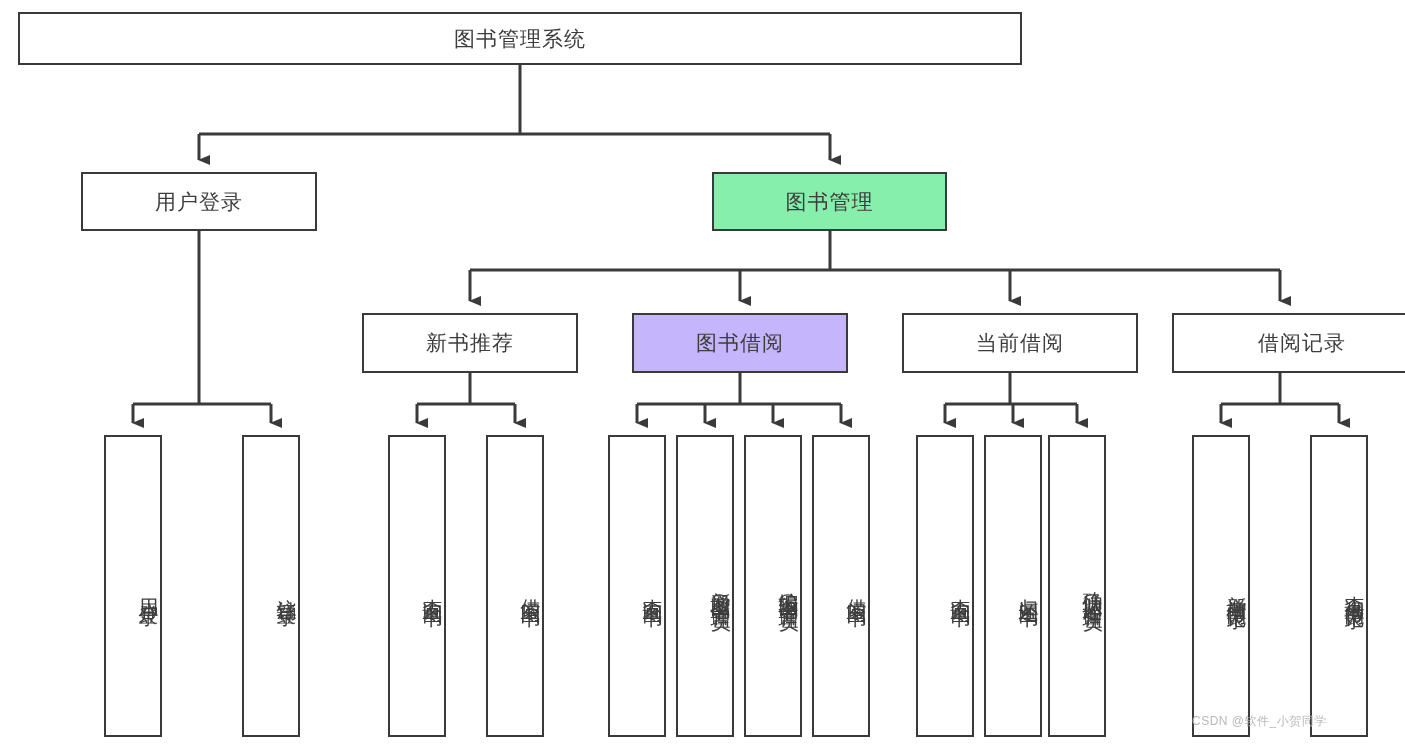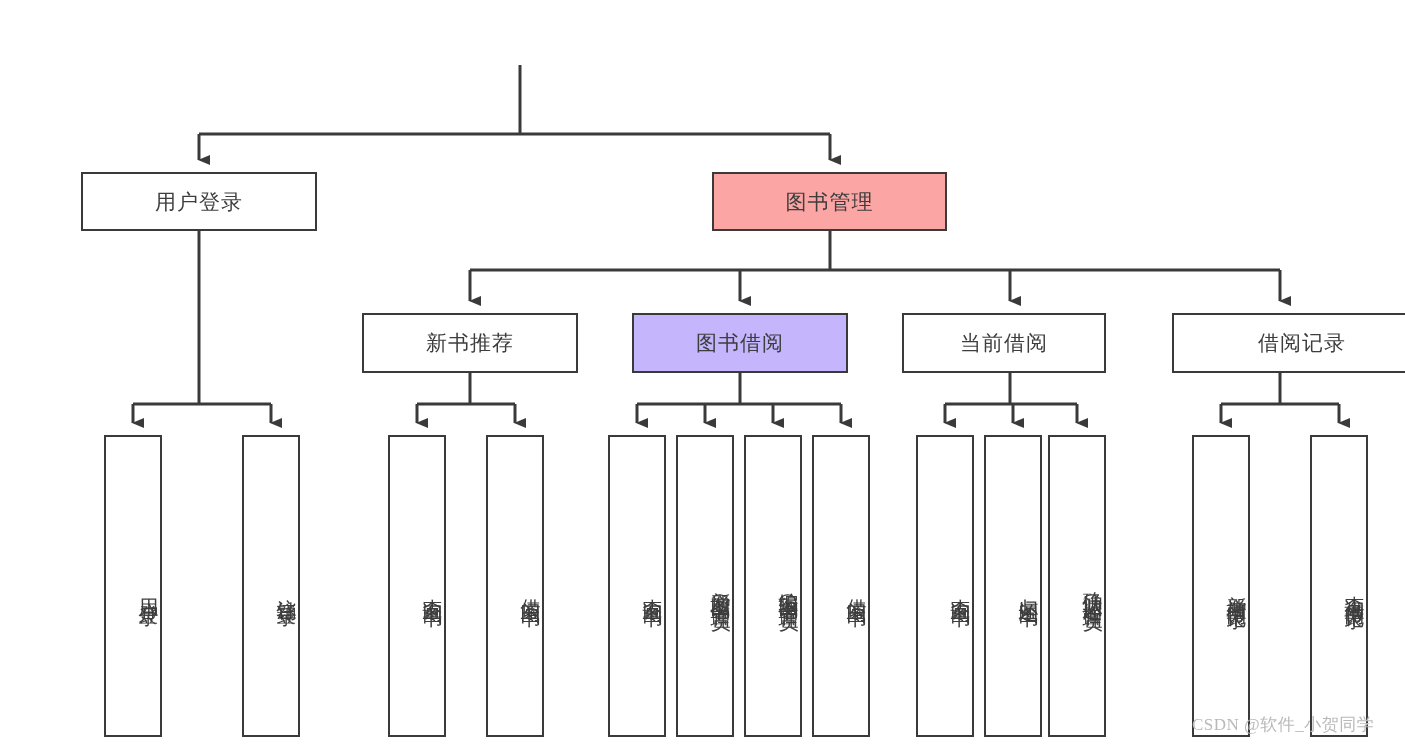--- a/index.html
+++ b/index.html
@@ -51,25 +51,25 @@
     padding-top: 6px;
   }
   .node.vert .nodelabel {
     writing-mode: vertical-rl;
     text-orientation: upright;
     display: block;
     white-space: nowrap;
   }
   .watermark {
     position: absolute;
-    font-size: 17px;
+    font-size: 12px;
     color: #b9b9b9;
     letter-spacing: 0.5px;
     white-space: nowrap;
-    font-family: Liberation Serif, serif;
+    font-family: Liberation Sans, sans-serif;
   }
 </style>
 </head>
 <body style="background: rgb(255, 255, 255);">
 
 <div id="canvas">
 
   <svg id="wires" viewBox="0 0 1405 747" xmlns="http://www.w3.org/2000/svg">
     <defs>
       <marker id="arrow" viewBox="0 0 10 12" refX="5" refY="11" markerWidth="10" markerHeight="12" orient="auto-start-reverse" markerUnits="userSpaceOnUse">
@@ -115,35 +115,38 @@
       <path d="M 1013 404 L 1013 423" marker-end="url(#arrow)"></path>
       <path d="M 1077 404 L 1077 423" marker-end="url(#arrow)"></path>
 
       <path d="M 1280 373 L 1280 404"></path>
       <path d="M 1221 404 L 1339 404"></path>
       <path d="M 1221 404 L 1221 423" marker-end="url(#arrow)"></path>
       <path d="M 1339 404 L 1339 423" marker-end="url(#arrow)"></path>
     </g>
   </svg>
 
+  <div class="node horiz" style="left: 18px; top: 12px; width: 1004px; height: 53px; border-color: rgb(58, 58, 58); color: rgb(61, 61, 61); background: rgb(255, 255, 255);">
+    <span class="nodelabel">图书管理系统</span>
+  </div>
 
   <div class="node horiz" style="left: 81px; top: 172px; width: 236px; height: 59px; border-color: rgb(58, 58, 58); color: rgb(61, 61, 61); background: rgb(255, 255, 255);">
     <span class="nodelabel">用户登录</span>
   </div>
-  <div class="node horiz" style="left: 712px; top: 172px; width: 235px; height: 59px; border-color: rgb(58, 58, 58); color: rgb(61, 61, 61); background: #fca5a5;">
+  <div class="node horiz" style="left: 712px; top: 172px; width: 235px; height: 59px; border-color: rgb(58, 58, 58); color: rgb(61, 61, 61); background: #86efac;">
     <span class="nodelabel">图书管理</span>
   </div>
 
   <div class="node horiz" style="left: 362px; top: 313px; width: 216px; height: 60px; border-color: rgb(58, 58, 58); color: rgb(61, 61, 61); background: rgb(255, 255, 255);">
     <span class="nodelabel">新书推荐</span>
   </div>
   <div class="node horiz" style="left: 632px; top: 313px; width: 216px; height: 60px; border-color: rgb(58, 58, 58); color: rgb(61, 61, 61); background: #c4b5fd;">
     <span class="nodelabel">图书借阅</span>
   </div>
-  <div class="node horiz" style="left: 902px; top: 313px; width: 204px; height: 60px; border-color: rgb(58, 58, 58); color: rgb(61, 61, 61); background: rgb(255, 255, 255);">
+  <div class="node horiz" style="left: 902px; top: 313px; width: 236px; height: 60px; border-color: rgb(58, 58, 58); color: rgb(61, 61, 61); background: rgb(255, 255, 255);">
     <span class="nodelabel">当前借阅</span>
   </div>
   <div class="node horiz" style="left: 1172px; top: 313px; width: 260px; height: 60px; border-color: rgb(58, 58, 58); color: rgb(61, 61, 61); background: rgb(255, 255, 255);">
     <span class="nodelabel">借阅记录</span>
   </div>
 
   <div class="node vert" style="left: 104px; top: 435px; width: 58px; height: 302px; border-color: rgb(58, 58, 58); color: rgb(61, 61, 61); background: rgb(255, 255, 255);">
     <span class="nodelabel">用户登录</span>
   </div>
   <div class="node vert" style="left: 242px; top: 435px; width: 58px; height: 302px; border-color: rgb(58, 58, 58); color: rgb(61, 61, 61); background: rgb(255, 255, 255);">

